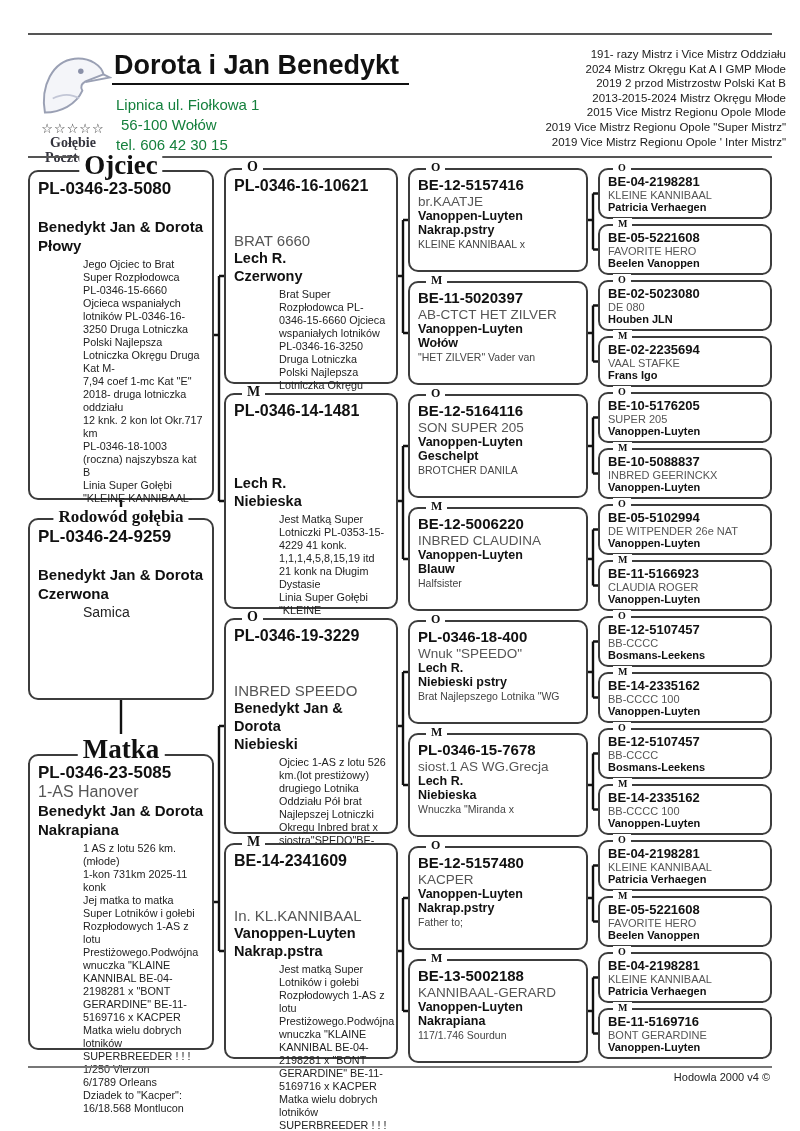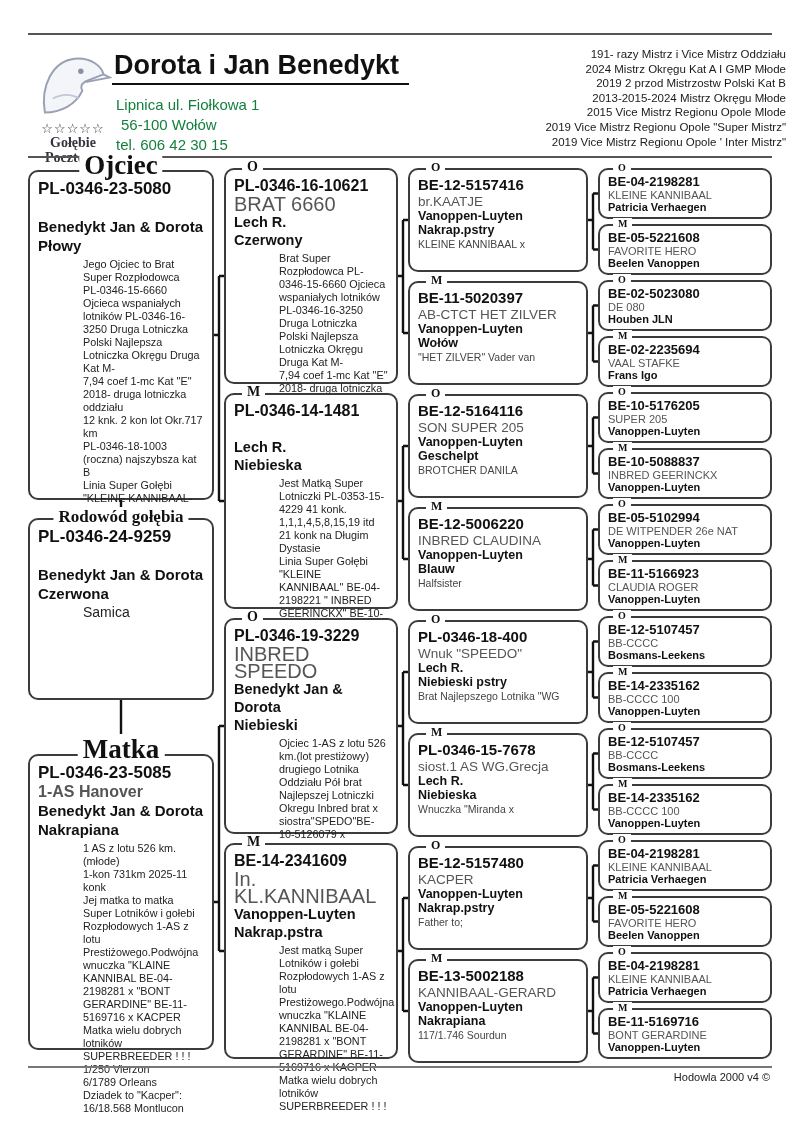--- a/index.html
+++ b/index.html
@@ -37,22 +37,22 @@
   .lbl.mid{font-size:17px;top:-13px;left:50%;transform:translateX(-50%);}
   .lbl.s2{font-size:14px;top:-11px;left:16px;}
   .lbl.s3{font-size:12px;top:-10px;left:16px;}
   .lbl.s4{font-size:10px;top:-8px;left:13px;}
   .ring{font-weight:bold;}
   .r1{font-size:17px;line-height:21px;}
   .r2{font-size:16px;line-height:20px;}
   .r3{font-size:15px;line-height:18px;}
   .r4{font-size:13px;line-height:15px;}
   .name{color:#555;}
-  .n1{font-size:16px;line-height:18px;min-height:18px;font-weight:bold;}
-  .n2{font-size:20px;line-height:17px;min-height:17px;}
+  .n1{font-size:16px;line-height:18px;min-height:18px;}
+  .n2{font-size:15px;line-height:17px;min-height:17px;margin-top:36px;}
   .n3{font-size:13.5px;line-height:15px;white-space:nowrap;overflow:hidden;}
   .n4{font-size:11px;line-height:12px;white-space:nowrap;overflow:hidden;}
   .owner{font-weight:bold;}
   .o1{font-size:15px;line-height:19px;}
   .o2{font-size:14.5px;line-height:18px;}
   .o3{font-size:12.5px;line-height:14px;}
   .o4{font-size:11px;line-height:12px;white-space:nowrap;overflow:hidden;}
   .colr{font-weight:bold;}
   .c1{font-size:15px;line-height:20px;}
   .c2{font-size:14.5px;line-height:19px;}

